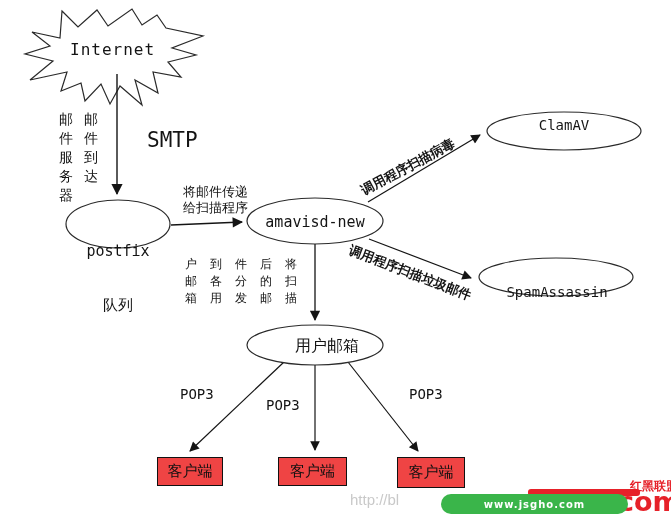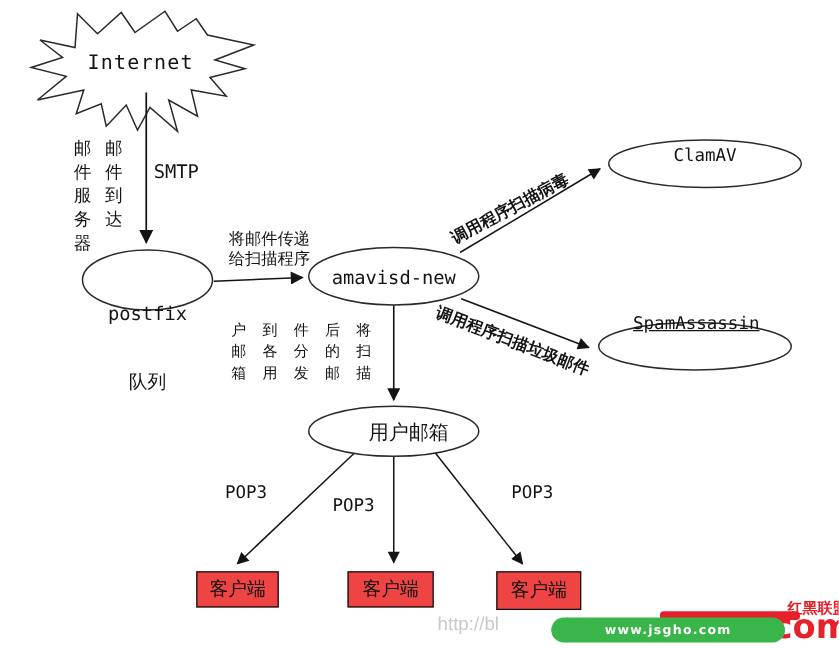--- a/index.html
+++ b/index.html
@@ -7,26 +7,26 @@
           font-family:"DejaVu Sans",sans-serif;color:#111;}
   #shapes{position:absolute;left:0;top:0;z-index:1;}
   .lbl{position:absolute;z-index:2;white-space:pre;color:#141414;}
   .mono{font-family:"DejaVu Sans Mono",monospace;}
   .ctr{text-align:center;}
   
   .internet{left:70px;top:40px;font-size:16px;letter-spacing:1px;}
   .vcol{font-size:14px;line-height:19px;}
   .vcol1{left:59px;top:110px;}
   .vcol2{left:84px;top:110px;}
-  .smtp{left:123px;top:128px;font-size:15px;}
+  .smtp{left:147px;top:128px;font-size:21px;}
   .postfix{left:66px;top:206px;width:104px;font-size:15px;line-height:18px;}
   .passlbl{left:183px;top:184px;font-size:13px;line-height:16px;}
   .amavisd{left:247px;top:213px;width:136px;font-size:15px;}
   .clamav{left:487px;top:117px;width:154px;font-size:14px;}
-  .spamas{left:479px;top:251px;width:156px;font-size:14px;text-decoration:underline;}
+  .spamas{left:479px;top:284px;width:156px;font-size:14px;}
   .rotlbl{font-size:13px;font-weight:bold;text-align:center;}
   .virus{left:338px;top:158px;width:140px;transform:rotate(-28deg);}
   .spam{left:328px;top:264px;width:164px;transform:rotate(21deg);}
   .gridnote{left:185px;top:256px;font-size:12px;line-height:17px;letter-spacing:13px;}
   .mailbox{left:247px;top:336px;width:136px;font-size:16px;padding-left:12px;}
   .pop3{font-size:14px;}
   .pop3-1{left:180px;top:386px;}
   .pop3-2{left:266px;top:397px;}
   .pop3-3{left:409px;top:386px;}
   .client{position:absolute;z-index:2;border:1px solid #111;display:flex;align-items:center;

